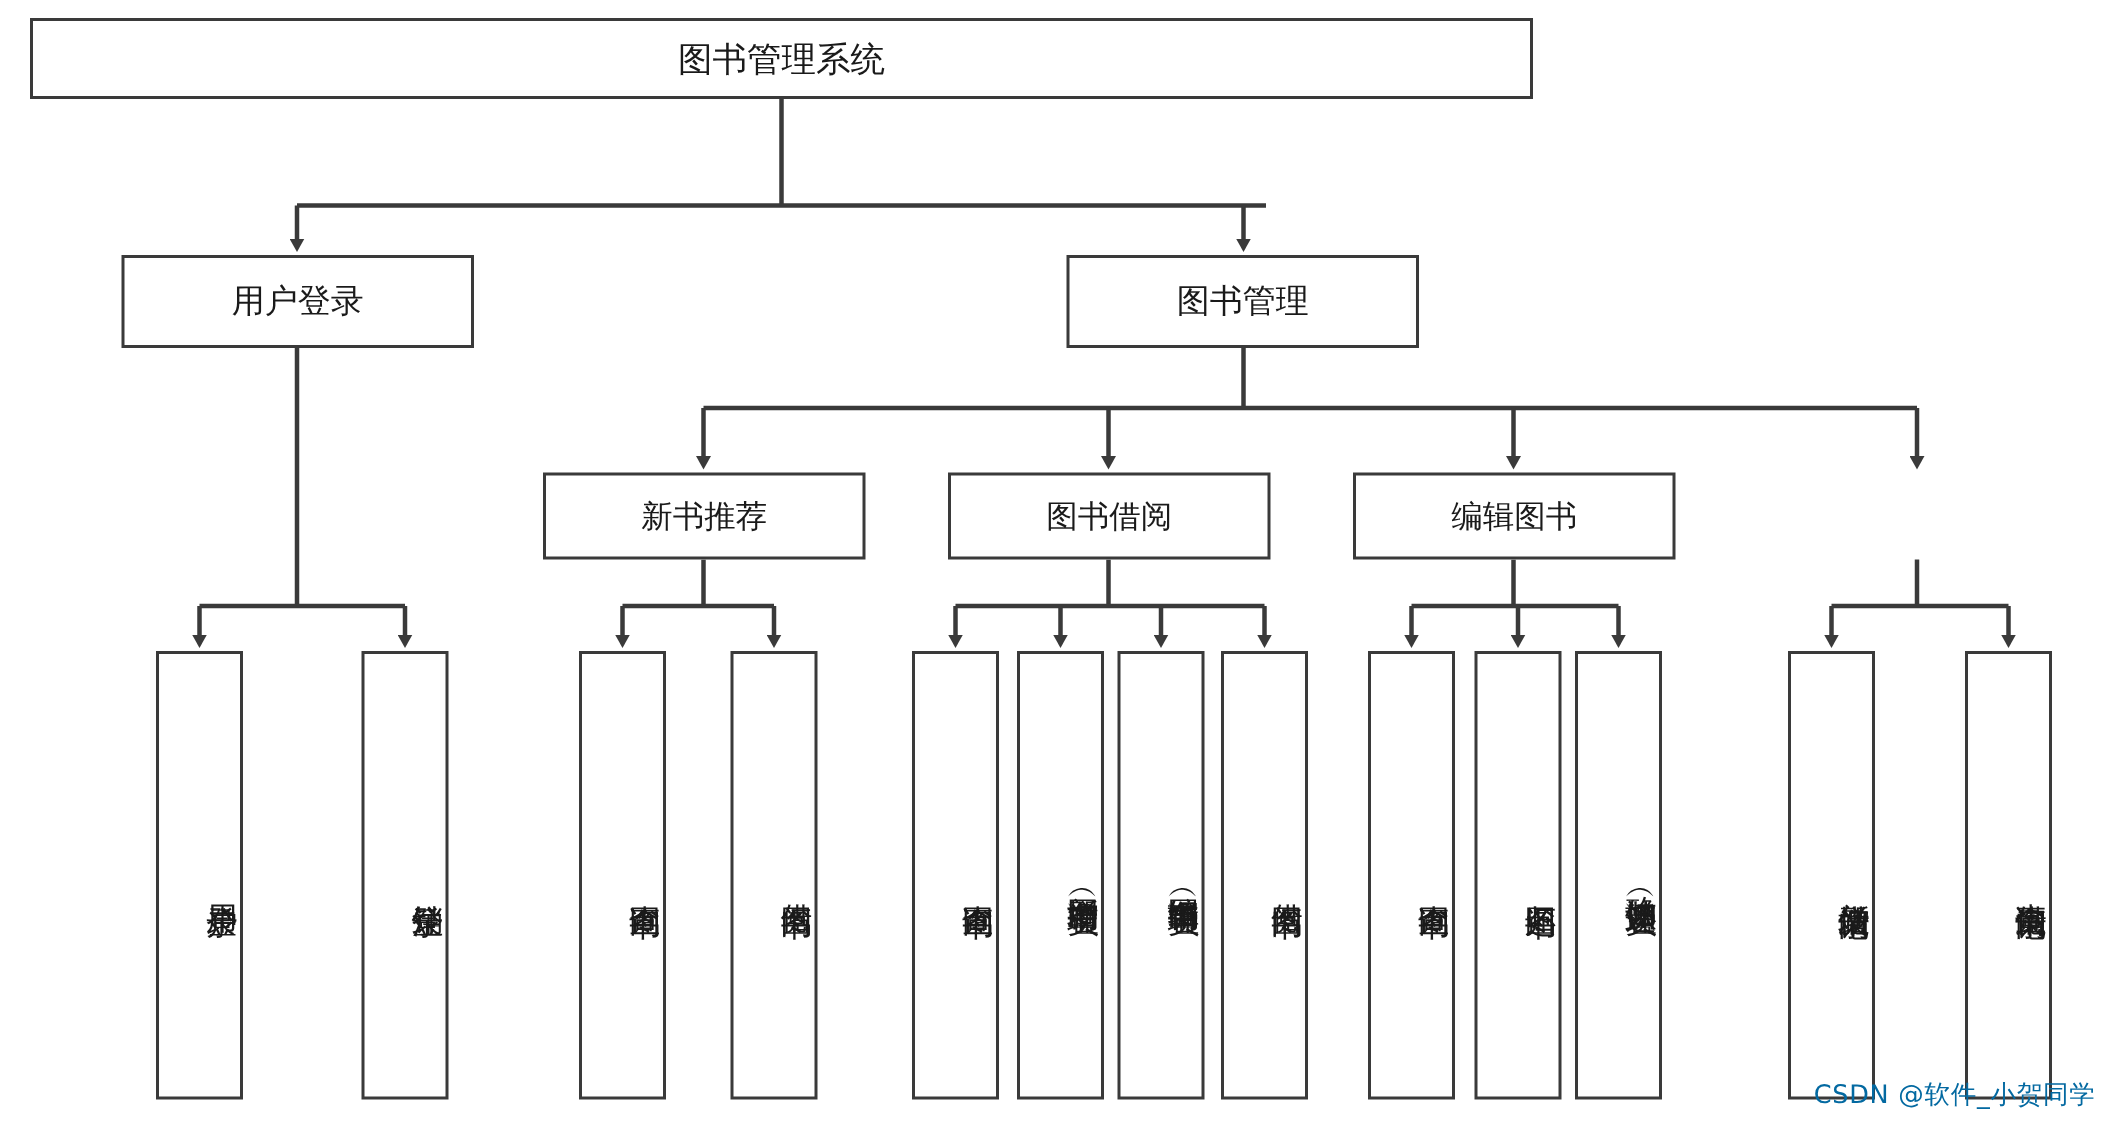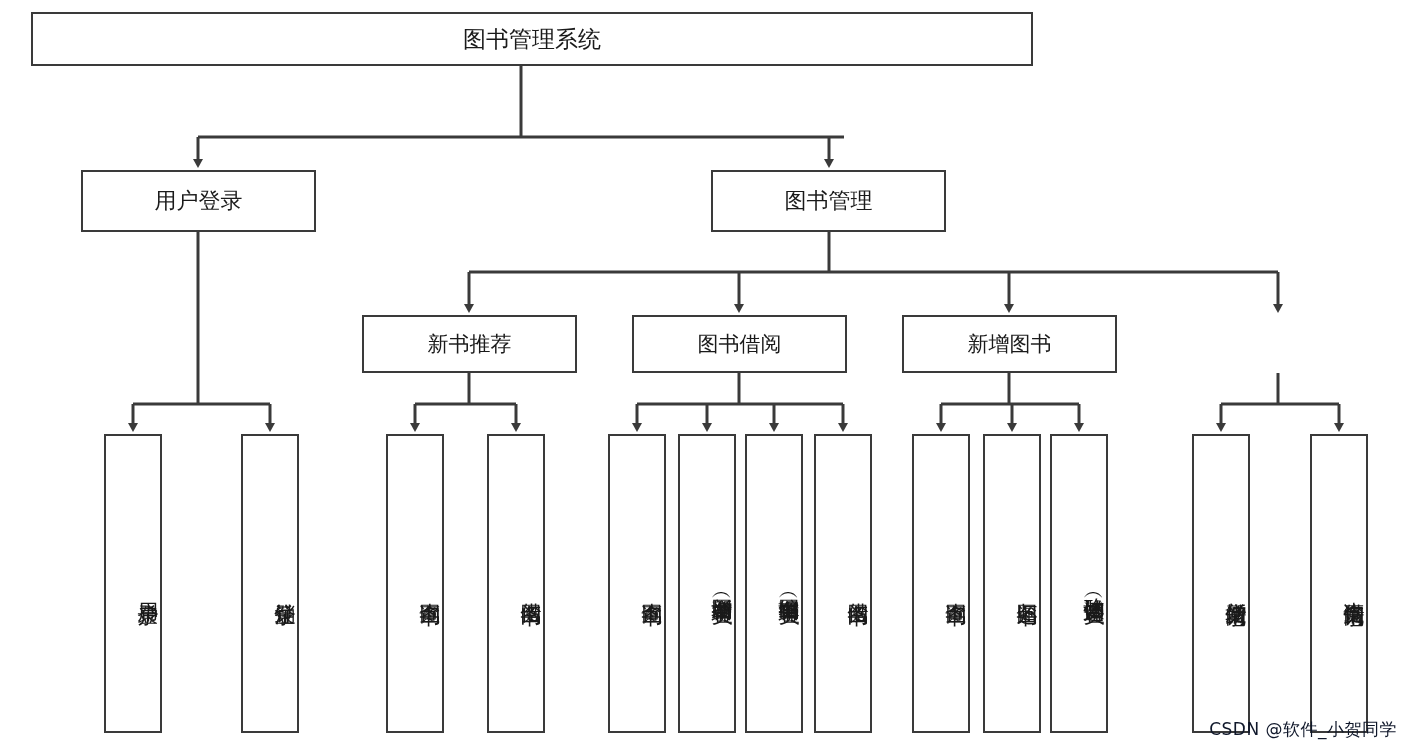--- a/index.html
+++ b/index.html
@@ -30,21 +30,20 @@
     box-sizing: border-box;
     border: 2px solid #3a3a3a;
     background: #ffffff;
     display: flex;
     align-items: center;
     justify-content: center;
     color: #1a1a1a;
   }
   .node.root {
     font-size: 23px;
-    margin-left: 11px;
   }
   .node.lvl1 {
     font-size: 22px;
   }
   .node.lvl2 {
     font-size: 21px;
   }
   .node.leaf {
     font-size: 21px;
     writing-mode: vertical-rl;
@@ -56,21 +55,21 @@
     letter-spacing: 1px;
   }
   .node.leaf.tall {
     padding-top: 4px;
   }
   .watermark {
     position: absolute;
     right: 8px;
     bottom: 6px;
     font-size: 17px;
-    color: #0f172a;
+    color: #0369a1;
     white-space: nowrap;
     letter-spacing: 0.5px;
   }
 </style>
 </head>
 <body>
 
 <div id="canvas">
 
   <svg class="wires" viewBox="0 0 1405 747" xmlns="http://www.w3.org/2000/svg">
@@ -123,21 +122,21 @@
     </g>
   </svg>
 
   <div class="node root" style="left:20px; top:12px; width:1002px; height:54px;">图书管理系统</div>
 
   <div class="node lvl1" style="left:81px; top:170px; width:235px; height:62px;">用户登录</div>
   <div class="node lvl1" style="left:711px; top:170px; width:235px; height:62px;text-align:right;">图书管理</div>
 
   <div class="node lvl2" style="left:632px; top:315px; width:215px; height:58px;">图书借阅</div>
   <div class="node lvl2" style="left:362px; top:315px; width:215px; height:58px;">新书推荐</div>
-  <div class="node lvl2" style="left:902px; top:315px; width:215px; height:58px;">新增图书</div>
+  <div class="node lvl2" style="left:902px; top:315px; width:215px; height:58px;">编辑图书</div>
 
   <div class="node leaf" style="left:104px; top:434px; width:58px; height:299px;">用户登录</div>
   <div class="node leaf" style="left:241px; top:434px; width:58px; height:299px;">注销登录</div>
 
   <div class="node leaf" style="left:386px; top:434px; width:58px; height:299px;">查询图书</div>
   <div class="node leaf" style="left:487px; top:434px; width:58px; height:299px;">借阅图书</div>
 
   <div class="node leaf" style="left:608px; top:434px; width:58px; height:299px;">查询图书</div>
   <div class="node leaf tall" style="left:678px; top:434px; width:58px; height:299px;">新增图书（管理员）</div>
   <div class="node leaf tall" style="left:745px; top:434px; width:58px; height:299px;">编辑图书（管理员）</div>

